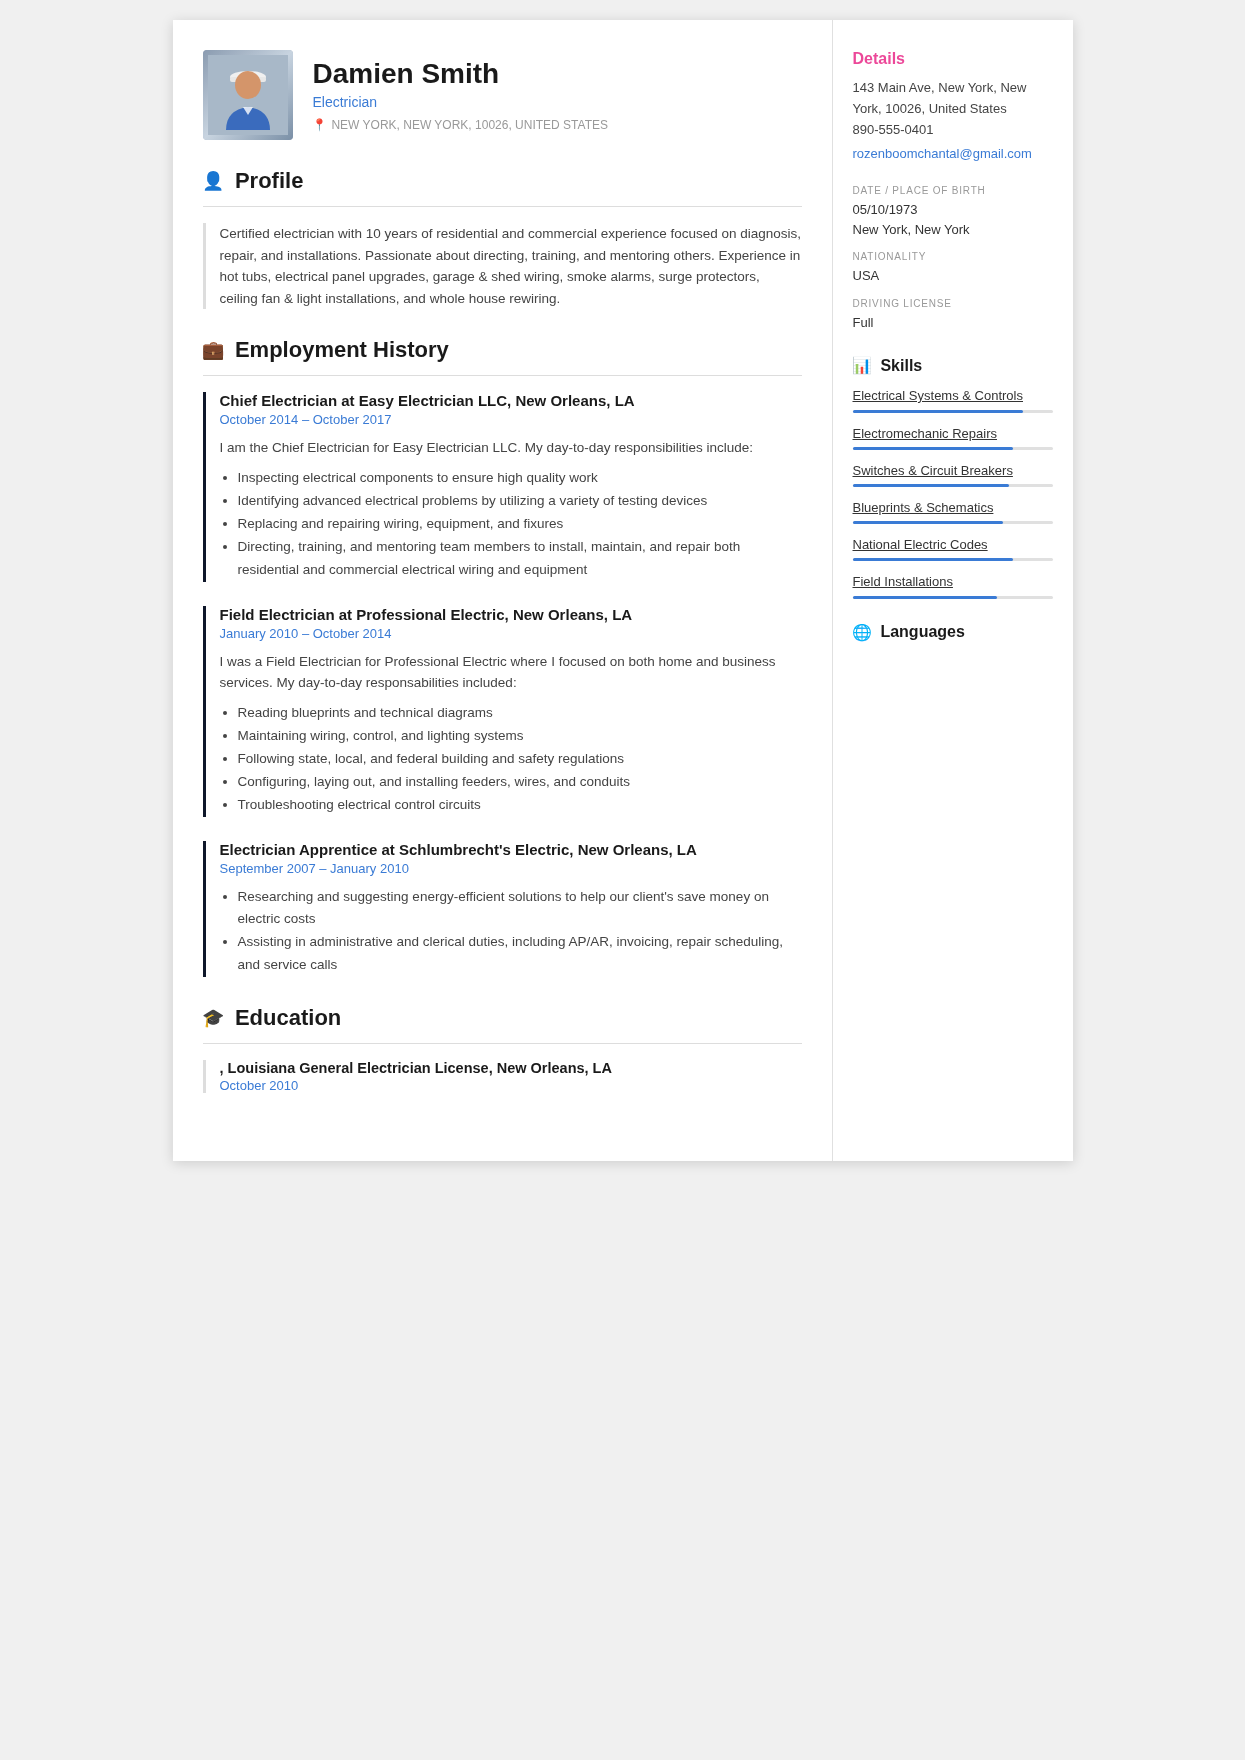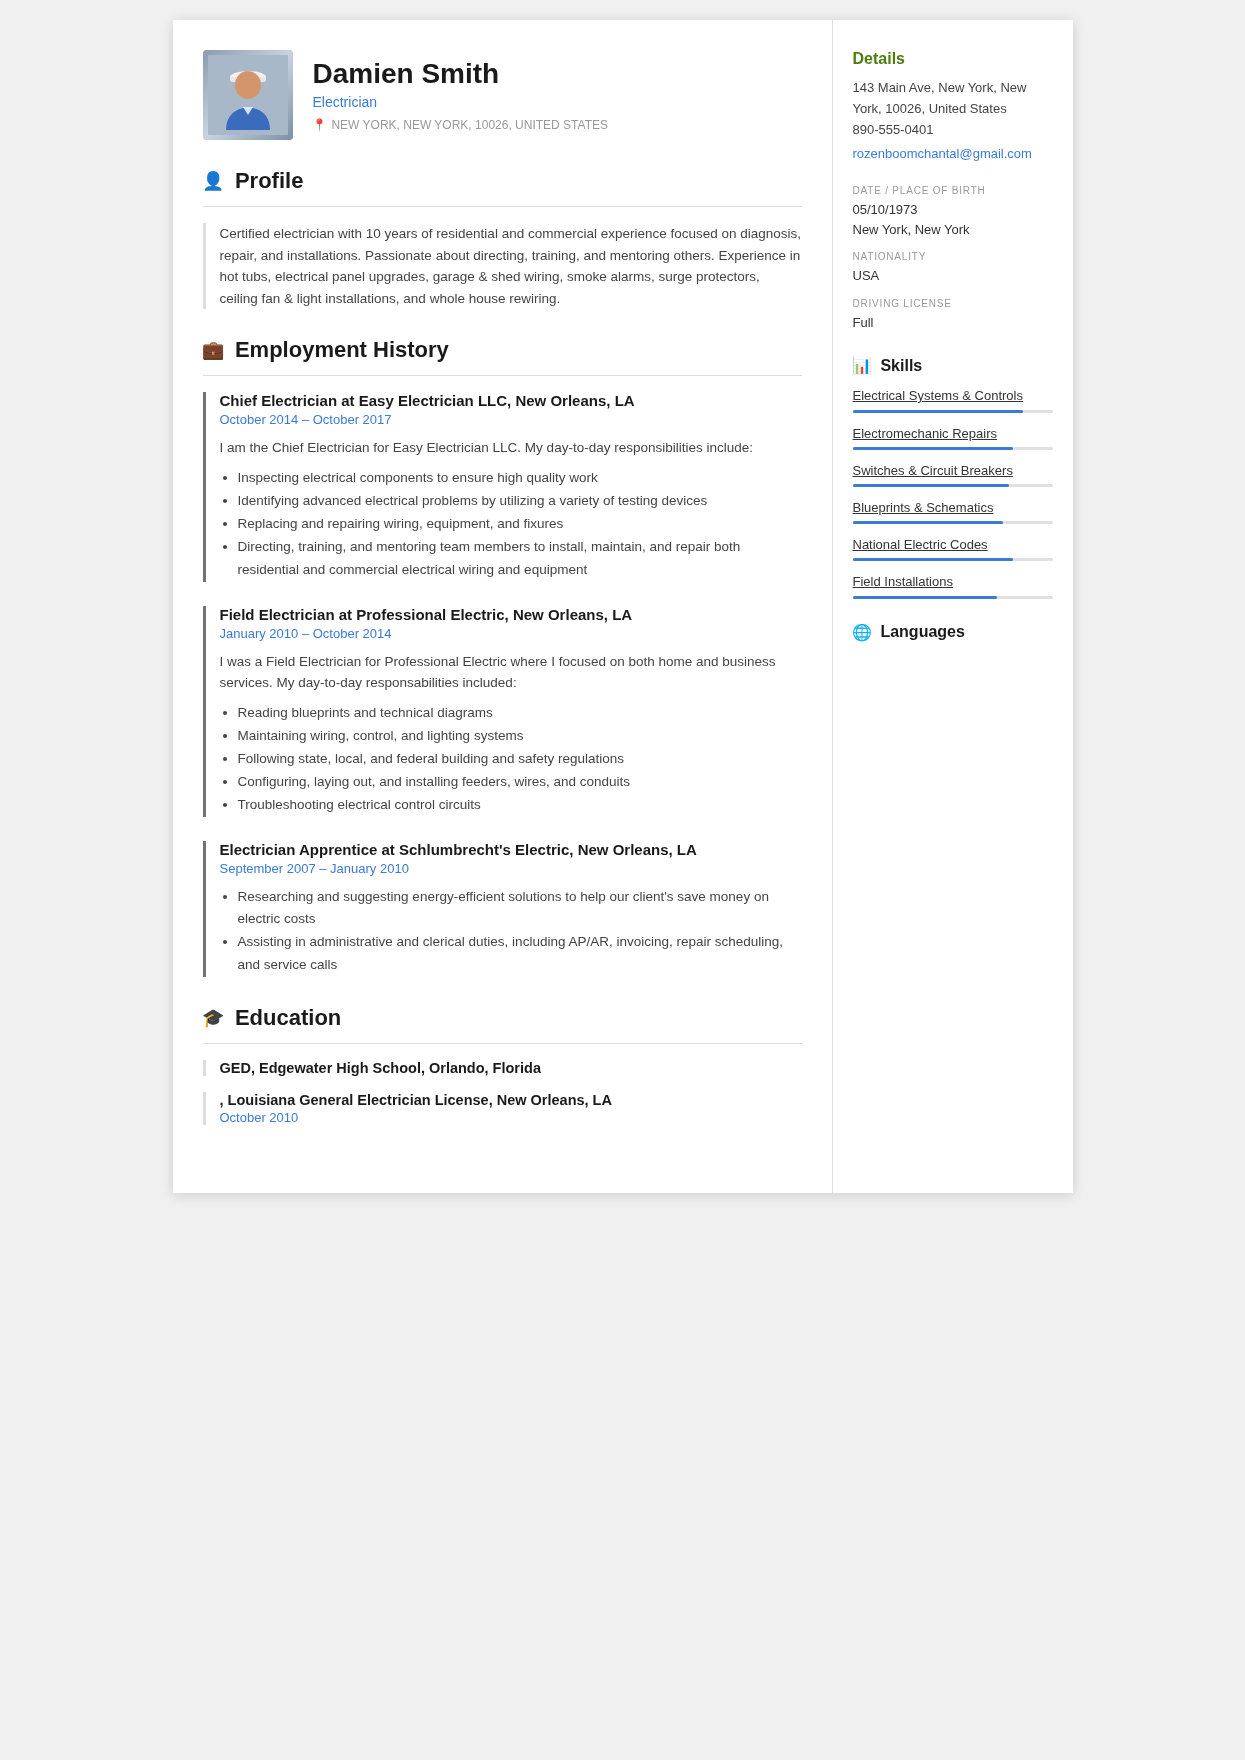--- a/index.html
+++ b/index.html
@@ -92,21 +92,21 @@
     
     .profile-text {
       color: #444;
       font-size: 13.5px;
       line-height: 1.6;
       border-left: 3px solid #ddd;
       padding-left: 14px;
     }
     
     .job-block {
-      border-left: 3px solid #737373;
+      border-left: 3px solid #0f172a;
       padding-left: 14px;
       margin-bottom: 24px;
     }
     .job-title-text {
       font-size: 15px;
       font-weight: 600;
       color: #1a1a1a;
       margin-bottom: 3px;
     }
     .job-dates {
@@ -146,21 +146,21 @@
 
     
     .right-col {
       width: 240px;
       padding: 30px 20px;
       flex-shrink: 0;
     }
     .details-title {
       font-size: 16px;
       font-weight: 700;
-      color: #4d7c0f;
+      color: #ec4899;
       margin-bottom: 10px;
     }
     .details-address {
       font-size: 13px;
       color: #444;
       line-height: 1.6;
       margin-bottom: 6px;
     }
     .details-email {
       color: #3a7bd5;
@@ -318,24 +318,20 @@
     </div>
 
     <div class="section">
       <div class="section-header">
         <span class="section-icon">🎓</span>
         <span class="section-title">Education</span>
       </div>
       <hr class="section-divider">
       <div id="edu-container">
           <div class="edu-block">
-      <div class="edu-title">GED, Edgewater High School, Orlando, Florida</div>
-
-    </div>
-          <div class="edu-block">
       <div class="edu-title">, Louisiana General Electrician License, New Orleans, LA</div>
       <div class="edu-dates">October 2010</div>
     </div>
         </div>
     </div>
 
   </div>
 
   <div class="right-col">
 

